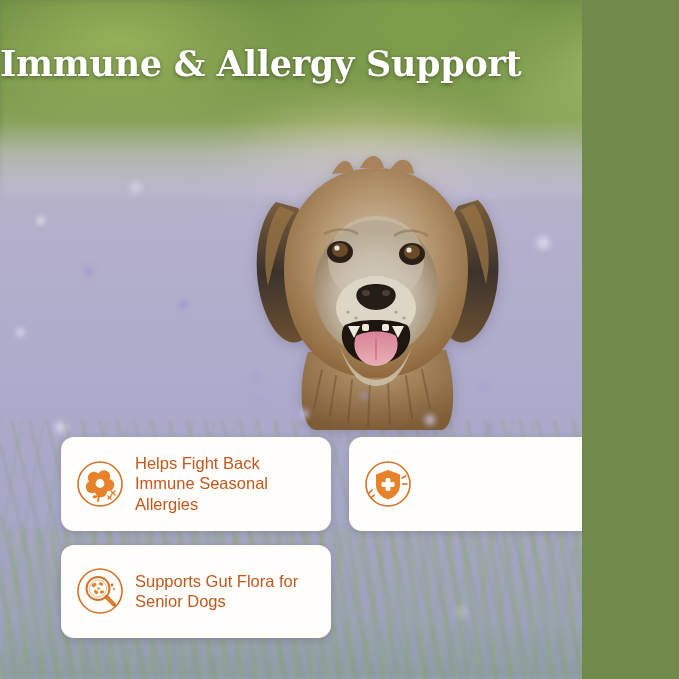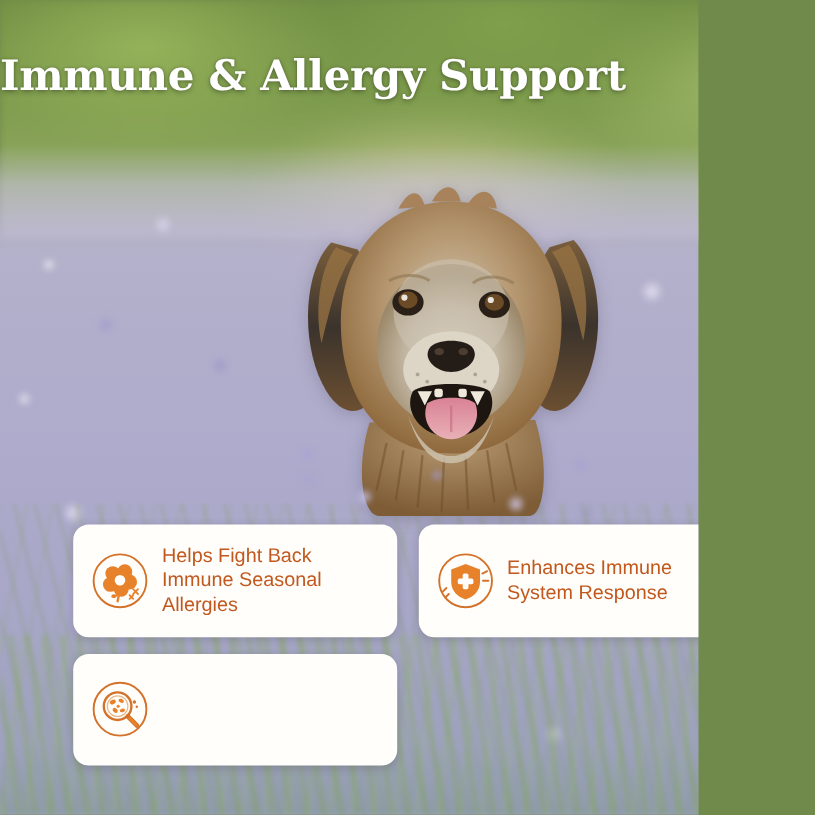--- a/index.html
+++ b/index.html
@@ -312,21 +312,20 @@
             <rect x="18.5" y="23.1" width="13" height="4.8" rx="1.4"></rect>
           </g>
           <g stroke="#d4722a" stroke-width="1.6" stroke-linecap="round">
             <path d="M39 19 L43 17"></path>
             <path d="M39.5 25 L44 25"></path>
             <path d="M9 31 L6 34"></path>
             <path d="M11 36 L8 39"></path>
           </g>
         </svg>
       </span>
-      <span class="card-text">Enhances Immune System Response</span>
     </div>
 
     <div class="card">
       <span class="card-icon">
         <svg width="50" height="50" viewBox="0 0 50 50" xmlns="http://www.w3.org/2000/svg">
           <circle cx="25" cy="25" r="22" fill="none" stroke="#d4722a" stroke-width="1.6"></circle>
           <circle cx="23" cy="22.5" r="11.5" fill="none" stroke="#d4722a" stroke-width="2"></circle>
           <circle cx="23" cy="22.5" r="8.6" fill="none" stroke="#e8b98e" stroke-width="1"></circle>
           <g fill="#e8822a">
             <ellipse cx="19" cy="19" rx="2.6" ry="1.8" transform="rotate(-25 19 19)"></ellipse>
@@ -336,16 +335,17 @@
             <circle cx="23.5" cy="22.5" r="1.3"></circle>
           </g>
           <path d="M31.5 31 L39 38.5" stroke="#d4722a" stroke-width="4" stroke-linecap="round"></path>
           <path d="M33 32.5 L38.5 38" stroke="#e8822a" stroke-width="2.4" stroke-linecap="round"></path>
           <g fill="#d4722a">
             <circle cx="37" cy="19" r="1.4"></circle>
             <circle cx="39" cy="23" r="1"></circle>
           </g>
         </svg>
       </span>
+      <span class="card-text">Supports Gut Flora for Senior Dogs</span>
     </div>
 
   </div>
 </div>
 
 </body></html>

